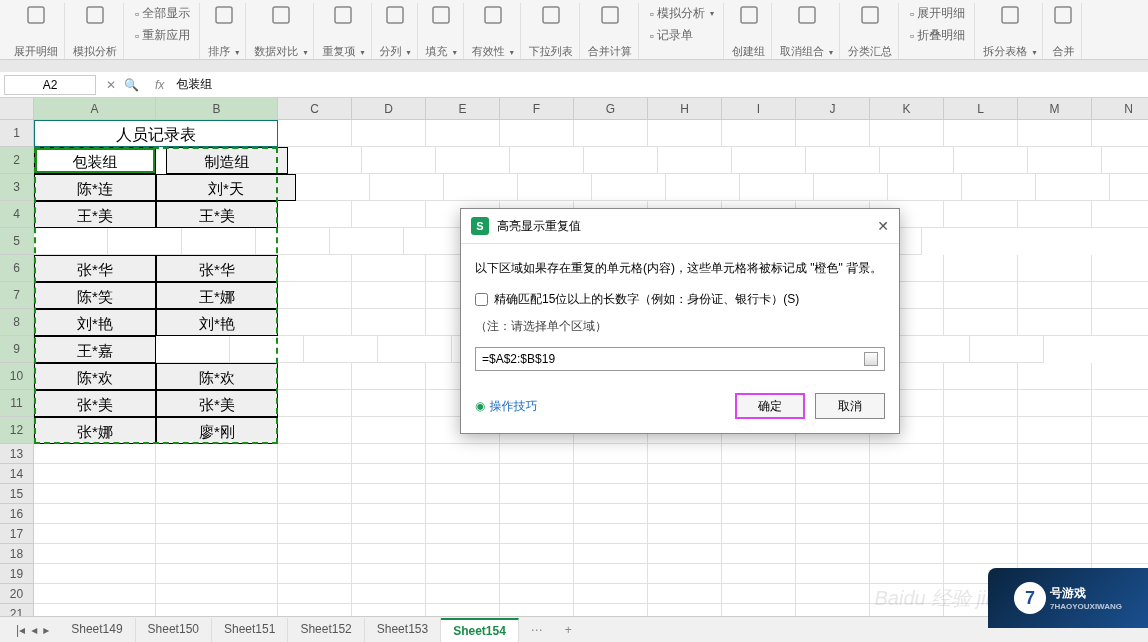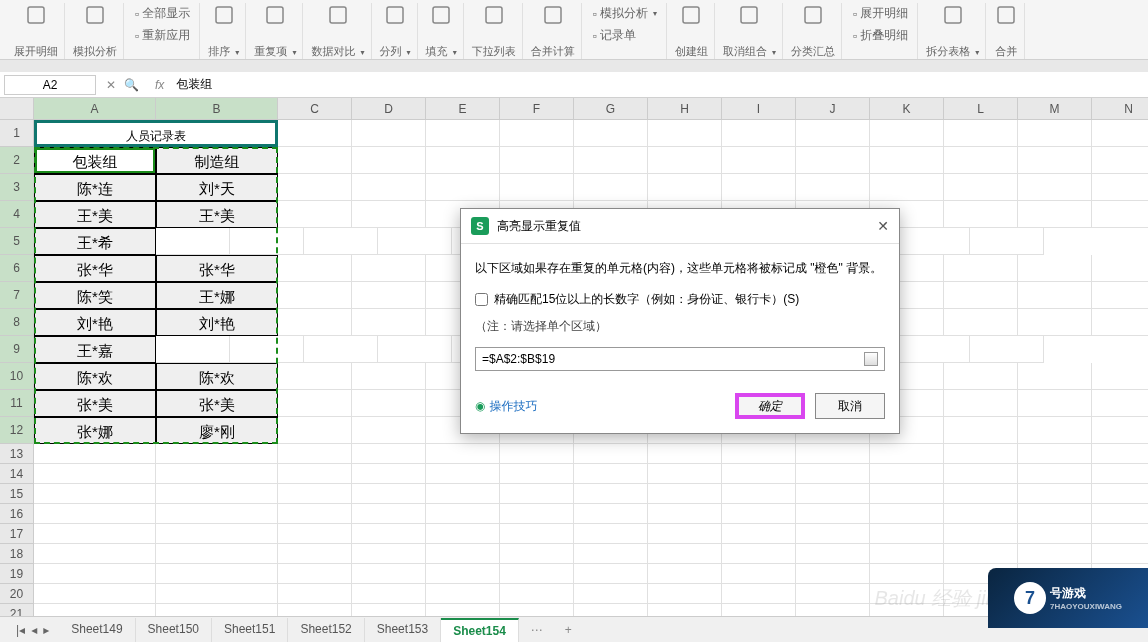--- a/index.html
+++ b/index.html
@@ -29,42 +29,42 @@
 .row-headers { position: absolute; top: 22px; left: 0; }
 .row-h { width: 34px; height: 27px; background: #e8e8e8; border-right: 1px solid #ccc; border-bottom: 1px solid #ccc; text-align: center; line-height: 27px; color: #555; }
 .row-h.sel { background: #c8e0c8; }
 .row-h.small { height: 20px; line-height: 20px; }
 
 .grid { position: absolute; top: 22px; left: 34px; }
 .grid-row { display: flex; }
 .cell { border-right: 1px solid #e0e0e0; border-bottom: 1px solid #e0e0e0; height: 27px; line-height: 27px; text-align: center; overflow: hidden; font-size: 14px; }
 .cell.small { height: 20px; line-height: 20px; }
 
-.title-cell { font-size: 12px; font-weight: normal; border: 3px solid #0f766e; }
+.title-cell { font-size: 16px; font-weight: normal; border: 1px solid #0f766e; }
 .header-cell { background: #efefef; border: 1px solid #000; font-size: 15px; }
 .data-cell { background: #efefef; border: 1px solid #000; font-size: 15px; }
 
 .sel-border { position: absolute; border: 2px dashed #1a8c1a; pointer-events: none; }
 .active-cell { position: absolute; border: 2px solid #1a8c1a; background: #fff; text-align: center; line-height: 23px; font-size: 15px; }
 
 .dialog { position: absolute; left: 460px; top: 208px; width: 440px; background: #fff; border: 1px solid #888; box-shadow: 0 4px 16px rgba(0,0,0,0.3); }
 .dlg-title { display: flex; align-items: center; padding: 8px 10px; border-bottom: 1px solid #e0e0e0; }
 .dlg-logo { width: 18px; height: 18px; background: #1a9c5a; border-radius: 3px; display: flex; align-items: center; justify-content: center; color: #fff; font-weight: bold; font-size: 11px; margin-right: 8px; }
 .dlg-close { margin-left: auto; cursor: pointer; font-size: 14px; color: #555; }
 .dlg-body { padding: 16px 14px 12px; }
 .dlg-text { margin-bottom: 14px; font-size: 12px; }
 .dlg-check { display: flex; align-items: center; gap: 6px; margin-bottom: 10px; }
 .dlg-note { margin-bottom: 12px; color: #444; }
 .dlg-input { width: 100%; border: 1px solid #999; height: 24px; padding: 0 6px; display: flex; align-items: center; justify-content: space-between; background: #fff; }
 .dlg-range-icon { width: 14px; height: 14px; border: 1px solid #999; background: linear-gradient(#fff,#ddd); }
 .dlg-foot { display: flex; align-items: center; padding: 10px 14px 14px; }
 .dlg-tip { color: #1a6cc0; display: flex; align-items: center; gap: 4px; cursor: pointer; }
 .dlg-btns { margin-left: auto; display: flex; gap: 10px; }
 .dlg-btn { width: 70px; height: 26px; border: 1px solid #888; background: #f5f5f5; cursor: pointer; }
-.dlg-btn.primary { border: 4px solid #d946ef; font-style: italic; }
+.dlg-btn.primary { border: 2px solid #d946ef; }
 
 .tabs { position: absolute; bottom: 0; left: 0; right: 0; height: 26px; display: flex; align-items: center; background: #f0f0f0; border-top: 1px solid #ccc; padding: 0 8px; gap: 2px; }
 .tab-nav { display: flex; gap: 6px; padding: 0 8px; color: #666; }
 .tab-nav span { cursor: pointer; }
 .tab { padding: 4px 12px; border-right: 1px solid #ddd; cursor: pointer; color: #555; }
 .tab.active { background: #fff; color: #1a8c4a; font-weight: bold; border-top: 2px solid #1a8c4a; }
 .tab-add { padding: 0 10px; color: #888; cursor: pointer; }
 
 .watermark { position: absolute; right: 10px; bottom: 30px; opacity: 0.2; font-size: 20px; color: #888; font-style: italic; pointer-events: none; }
 .game-logo { position: absolute; right: 0; bottom: 14px; width: 160px; height: 60px; background: linear-gradient(135deg,#0a2540,#1a5090); border-radius: 8px 0 0 0; display: flex; align-items: center; justify-content: center; color: #fff; font-size: 14px; font-weight: bold; pointer-events: none; }
@@ -107,45 +107,53 @@
         </svg>
       </div>
       <div class="ribbon-label">排序 <span class="dropdown-arrow">▾</span></div>
     </div>
     <div class="ribbon-group">
       <div class="ribbon-icon">
         <svg width="22" height="22">
           <rect x="3" y="3" width="16" height="16" fill="none" stroke="#888" stroke-width="1.5" rx="2"></rect>
         </svg>
       </div>
+      <div class="ribbon-label">数据对比 <span class="dropdown-arrow">▾</span></div>
+    </div>
+    <div class="ribbon-group">
+      <div class="ribbon-icon">
+        <svg width="22" height="22">
+          <rect x="3" y="3" width="16" height="16" fill="none" stroke="#888" stroke-width="1.5" rx="2"></rect>
+        </svg>
+      </div>
       <div class="ribbon-label">重复项 <span class="dropdown-arrow">▾</span></div>
     </div>
     <div class="ribbon-group">
       <div class="ribbon-icon">
         <svg width="22" height="22">
           <rect x="3" y="3" width="16" height="16" fill="none" stroke="#888" stroke-width="1.5" rx="2"></rect>
         </svg>
       </div>
-      <div class="ribbon-label">数据对比 <span class="dropdown-arrow">▾</span></div>
-    </div>
-    <div class="ribbon-group">
-      <div class="ribbon-icon">
-        <svg width="22" height="22">
-          <rect x="3" y="3" width="16" height="16" fill="none" stroke="#888" stroke-width="1.5" rx="2"></rect>
-        </svg>
-      </div>
       <div class="ribbon-label">分列 <span class="dropdown-arrow">▾</span></div>
     </div>
     <div class="ribbon-group">
       <div class="ribbon-icon">
         <svg width="22" height="22">
           <rect x="3" y="3" width="16" height="16" fill="none" stroke="#888" stroke-width="1.5" rx="2"></rect>
         </svg>
       </div>
       <div class="ribbon-label">填充 <span class="dropdown-arrow">▾</span></div>
+    </div>
+    <div class="ribbon-group">
+      <div class="ribbon-icon">
+        <svg width="22" height="22">
+          <rect x="3" y="3" width="16" height="16" fill="none" stroke="#888" stroke-width="1.5" rx="2"></rect>
+        </svg>
+      </div>
+      <div class="ribbon-label">有效性 <span class="dropdown-arrow">▾</span></div>
     </div>
     <div class="ribbon-group">
       <div class="ribbon-icon">
         <svg width="22" height="22">
           <rect x="3" y="3" width="16" height="16" fill="none" stroke="#888" stroke-width="1.5" rx="2"></rect>
         </svg>
       </div>
       <div class="ribbon-label">下拉列表</div>
     </div>
     <div class="ribbon-group">
@@ -283,37 +291,37 @@
         <div class="cell" style="width: 74px;"></div>
         <div class="cell" style="width: 74px;"></div>
         <div class="cell" style="width: 74px;"></div>
         <div class="cell" style="width: 74px;"></div>
         <div class="cell" style="width: 74px;"></div>
         <div class="cell" style="width: 74px;"></div>
         <div class="cell" style="width: 74px;"></div>
       </div>
       <div class="grid-row">
         <div class="cell header-cell" style="width: 122px;">包装组</div>
-        <div class="cell header-cell" style="width: 122px;">制造组</div>
+        <div class="cell header-cell" style="width: 122px; margin-left: 10px;">制造组</div>
         <div class="cell" style="width: 74px;"></div>
         <div class="cell" style="width: 74px;"></div>
         <div class="cell" style="width: 74px;"></div>
         <div class="cell" style="width: 74px;"></div>
         <div class="cell" style="width: 74px;"></div>
         <div class="cell" style="width: 74px;"></div>
         <div class="cell" style="width: 74px;"></div>
         <div class="cell" style="width: 74px;"></div>
         <div class="cell" style="width: 74px;"></div>
         <div class="cell" style="width: 74px;"></div>
         <div class="cell" style="width: 74px;"></div>
         <div class="cell" style="width: 74px;"></div>
       </div>
       <div class="grid-row">
         <div class="cell data-cell" style="width: 122px;">陈*连</div>
-        <div class="cell data-cell" style="width: 122px;">刘*天</div>
+        <div class="cell data-cell" style="width: 140px;">刘*天</div>
         <div class="cell" style="width: 74px;"></div>
         <div class="cell" style="width: 74px;"></div>
         <div class="cell" style="width: 74px;"></div>
         <div class="cell" style="width: 74px;"></div>
         <div class="cell" style="width: 74px;"></div>
         <div class="cell" style="width: 74px;"></div>
         <div class="cell" style="width: 74px;"></div>
         <div class="cell" style="width: 74px;"></div>
         <div class="cell" style="width: 74px;"></div>
         <div class="cell" style="width: 74px;"></div>
@@ -330,21 +338,20 @@
         <div class="cell" style="width: 74px;"></div>
         <div class="cell" style="width: 74px;"></div>
         <div class="cell" style="width: 74px;"></div>
         <div class="cell" style="width: 74px;"></div>
         <div class="cell" style="width: 74px;"></div>
         <div class="cell" style="width: 74px;"></div>
         <div class="cell" style="width: 74px;"></div>
         <div class="cell" style="width: 74px;"></div>
       </div>
       <div class="grid-row">
-        <div class="cell data-cell" style="width: 122px;">王*希</div>
         <div class="cell" style="width: 74px;"></div>
         <div class="cell" style="width: 74px;"></div>
         <div class="cell" style="width: 74px;"></div>
         <div class="cell" style="width: 74px;"></div>
         <div class="cell" style="width: 74px;"></div>
         <div class="cell" style="width: 74px;"></div>
         <div class="cell" style="width: 74px;"></div>
         <div class="cell" style="width: 74px;"></div>
         <div class="cell" style="width: 74px;"></div>
         <div class="cell" style="width: 74px;"></div>

